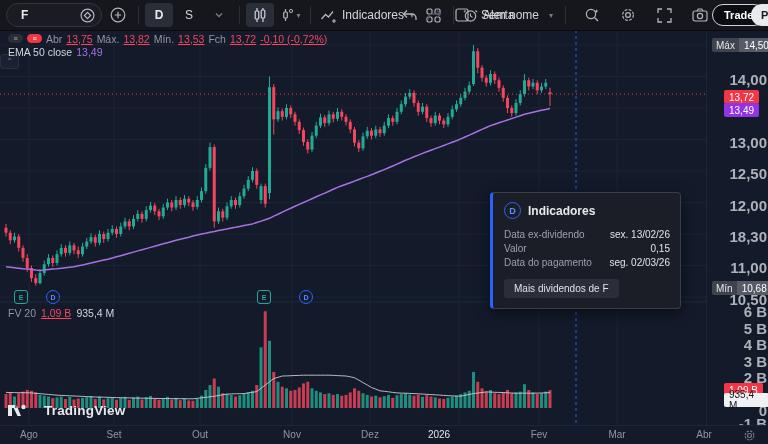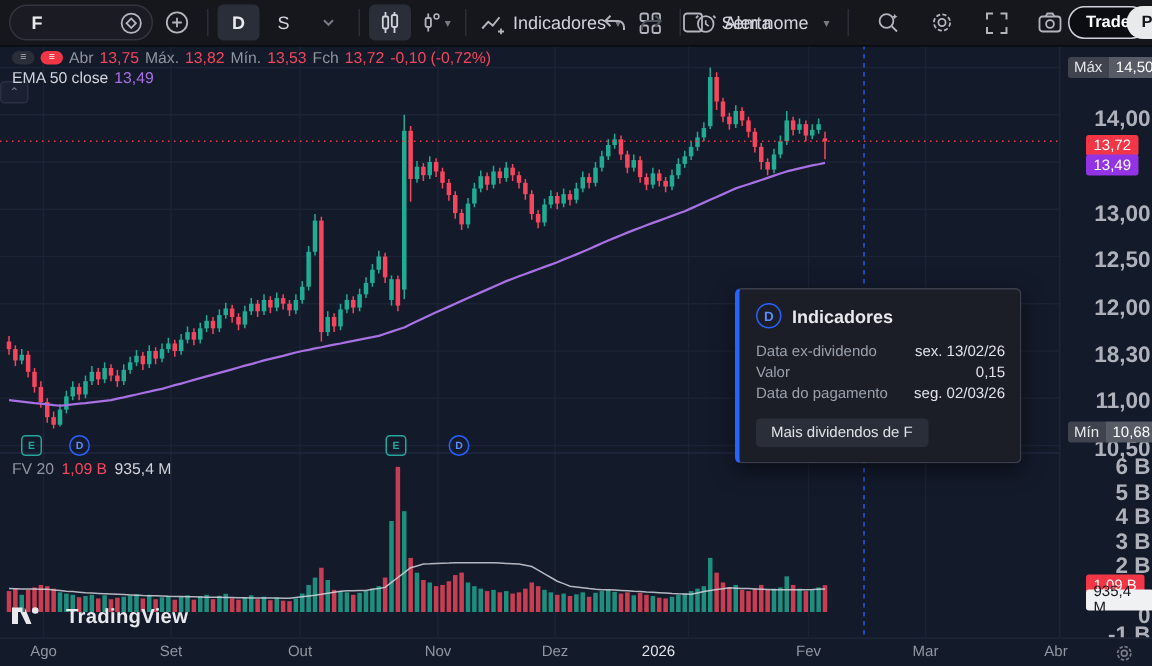--- a/index.html
+++ b/index.html
@@ -31,21 +31,21 @@
   .chart-area{position:absolute;left:0;top:30px;width:768px;height:414px;background:#131a2a;}
   #chart-svg{position:absolute;left:0;top:0;}
   
   .legend{position:absolute;left:8px;top:2px;z-index:10;font-size:10.5px;}
   .lrow{display:flex;align-items:center;gap:4px;height:13px;}
   .lpill{width:15px;height:9px;border-radius:5px;display:flex;align-items:center;justify-content:center;
          font-size:7px;line-height:1;}
   .lpill.dark{background:#2a2e39;color:#b2b5be;}
   .lpill.red{background:#f23645;color:#fff;}
   .lg-dim{color:#9096a1;}
-  .lg-red{color:#f6465d;}
+  .lg-red{color:#f6465d;text-decoration:underline;}
   .lg-purple{color:#a871e3;}
   .lg-white{color:#d1d4dc;}
   .collapse-btn{position:absolute;left:0px;top:24px;width:17px;height:13px;background:#1b2132;border:1px solid #2a3042;
                 border-radius:3px;color:#787b86;font-size:8px;display:flex;align-items:center;justify-content:center;}
   .vol-legend{position:absolute;left:8px;top:277px;z-index:10;font-size:10.5px;display:flex;gap:5px;}
   
   .marker{position:absolute;width:12px;height:12px;border-radius:50%;display:flex;align-items:center;justify-content:center;
           font-size:7px;font-weight:bold;z-index:9;}
   .mk-earn{border:1px solid #26a69a;color:#26a69a;border-radius:3px;}
   .mk-div{border:1px solid #2962ff;color:#5b8cff;}

